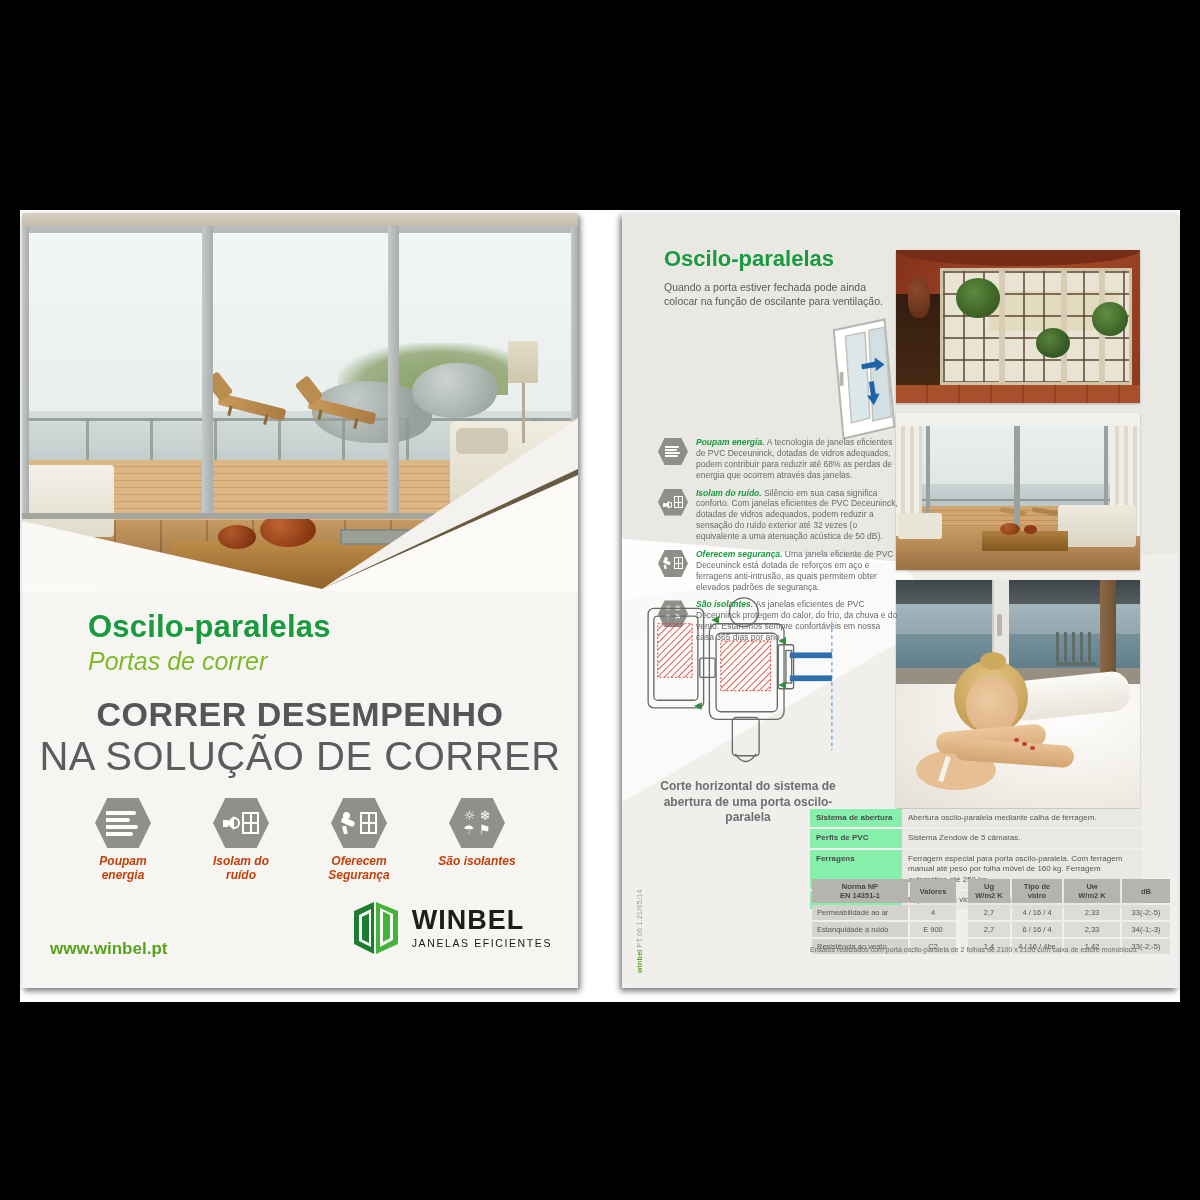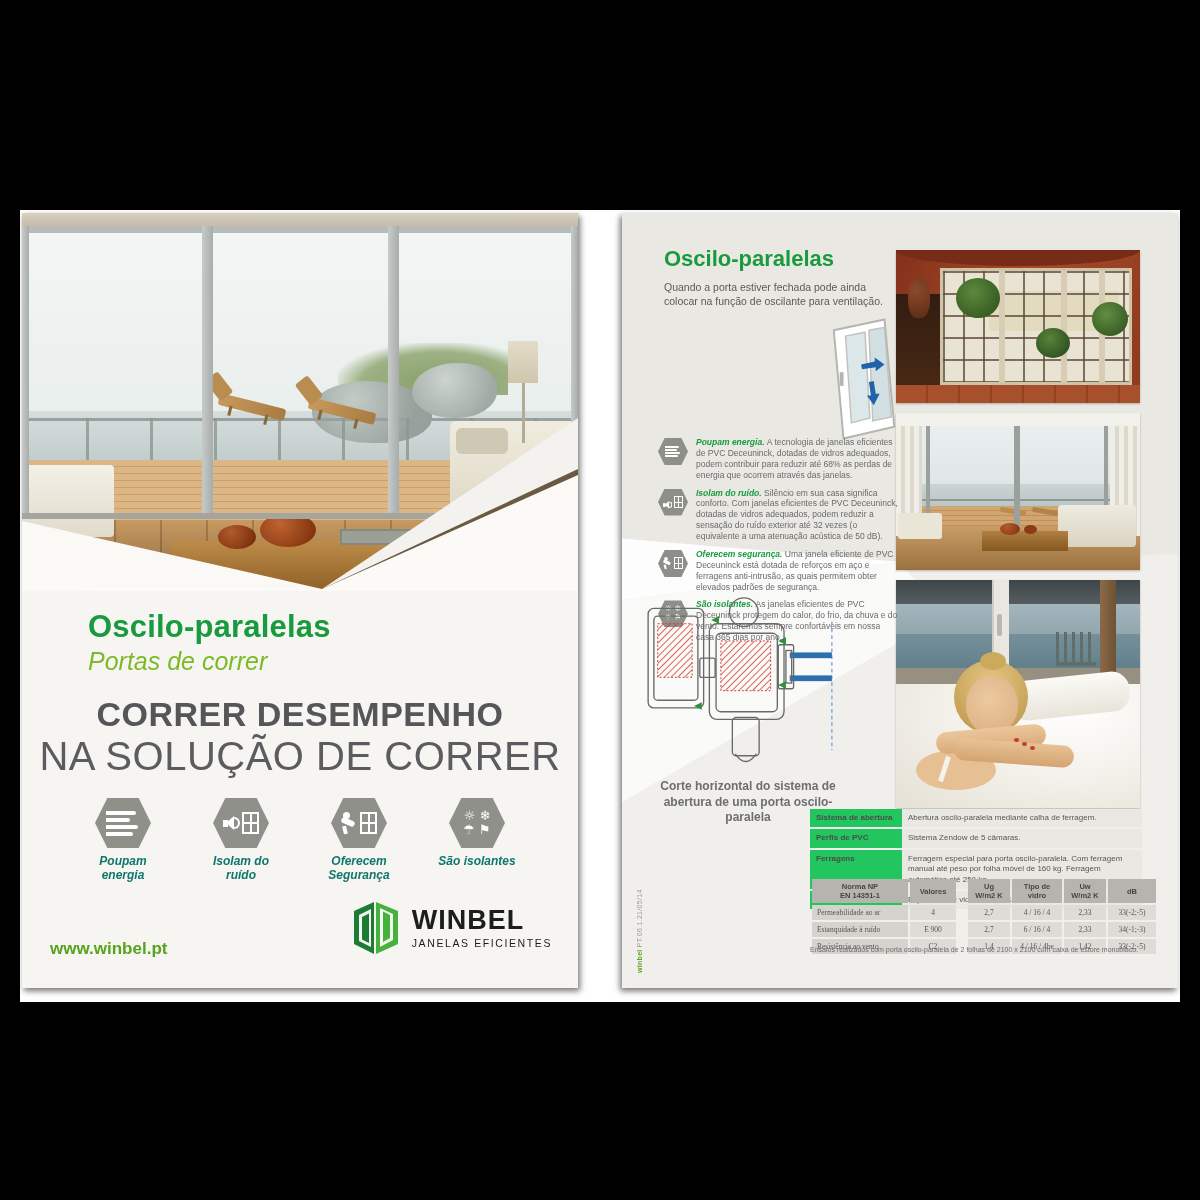--- a/index.html
+++ b/index.html
@@ -42,21 +42,21 @@
   .fold-svg{position:absolute;left:0;top:0;}
   .lp-titles{position:absolute;left:66px;top:396px;}
   .lp-title{font-size:31px;font-weight:bold;color:#189a3e;letter-spacing:.2px;}
   .lp-subtitle{font-size:25px;font-style:italic;color:#7db929;margin-top:2px;}
   .lp-headline{position:absolute;left:0;top:482px;width:100%;text-align:center;color:#56565a;}
   .lp-h1{font-size:34px;font-weight:800;letter-spacing:.5px;}
   .lp-h2{font-size:40px;font-weight:400;margin-top:0;letter-spacing:.5px;color:#5c5c60;}
   .features-row{position:absolute;left:0;top:585px;width:100%;display:flex;justify-content:center;gap:34px;}
   .feature{width:84px;text-align:center;}
   .hex{width:56px;height:50px;margin:0 auto;background:#90908b;clip-path:polygon(22% 0,78% 0,100% 50%,78% 100%,22% 100%,0 50%);position:relative;display:flex;align-items:center;justify-content:center;gap:3px;}
-  .feature-label{margin-top:7px;font-size:12px;font-weight:bold;font-style:italic;color:#0f766e;line-height:1.15;}
+  .feature-label{margin-top:7px;font-size:12px;font-weight:bold;font-style:italic;color:#c2410c;line-height:1.15;}
   .bars{display:flex;flex-direction:column;gap:3px;width:34px;}
   .bars i{display:block;height:4px;background:#fff;border-radius:0 2px 2px 0;}
   .win{width:17px;height:22px;border:2px solid #fff;background:
       linear-gradient(#fff,#fff) 50% 0/2px 100% no-repeat,
       linear-gradient(#fff,#fff) 0 50%/100% 2px no-repeat;}
   .spk{position:relative;width:16px;height:22px;}
   .spk .sq{position:absolute;left:0;top:8px;width:5px;height:7px;background:#fff;}
   .spk .tri{position:absolute;left:3px;top:4px;width:0;height:0;border-top:7px solid transparent;border-bottom:7px solid transparent;border-right:8px solid #fff;}
   .spk .w1{position:absolute;left:11px;top:5px;width:6px;height:12px;border:2px solid #fff;border-left:none;border-radius:0 8px 8px 0;}
   .thief{position:relative;width:16px;height:24px;}
@@ -147,25 +147,25 @@
   .small-hex .spk{width:9px;height:12px;transform:scale(.55);transform-origin:left center;}
   .small-hex .thief{transform:scale(.55);transform-origin:left center;width:9px;}
   .bullet-text{margin-left:38px;font-size:8.5px;line-height:1.28;color:#6a6a6c;}
   .bullet-title{font-weight:bold;font-style:italic;color:#189a3e;}
   
   .tech{position:absolute;left:22px;top:382px;}
   .tech-caption{position:absolute;left:20px;top:566px;width:212px;text-align:center;font-size:12px;font-weight:bold;color:#6e6e70;line-height:1.3;}
   
   .spec-table{position:absolute;left:188px;top:594px;width:332px;border-collapse:separate;border-spacing:0 2px;font-size:8px;color:#555;}
   .spec-table td{padding:4px 6px;vertical-align:top;line-height:1.3;}
-  .spec-table .lbl{width:92px;background:#22c55e;font-weight:bold;color:#4c4c4c;}
+  .spec-table .lbl{width:92px;background:#86efac;font-weight:bold;color:#4c4c4c;}
   .spec-table .val{background:#e9e8e3;}
   .perf-table{position:absolute;left:188px;top:664px;width:332px;border-collapse:separate;border-spacing:2px 2px;font-size:7.5px;color:#555;table-layout:fixed;}
   .perf-table th{background:#b5b4af;font-weight:bold;color:#464646;padding:3px 2px;line-height:1.2;white-space:pre-line;}
-  .perf-table td{background:#dddcd7;text-align:center;padding:3px 2px;font-family:Liberation Serif, serif;}
+  .perf-table td{background:#dddcd7;text-align:center;padding:3px 2px;}
   .perf-table td.rowlbl{text-align:left;padding-left:5px;background:#d4d3ce;}
   .perf-table .spacer{background:transparent !important;padding:0;}
   .footnote{position:absolute;left:188px;top:733px;width:340px;font-size:7px;color:#6c6c6e;}
   .dec-logo{position:absolute;left:48px;top:678px;width:104px;height:58px;background:#174f94;display:flex;align-items:center;justify-content:center;}
   .dec-logo span{color:#fff;font-size:15.5px;font-weight:bold;letter-spacing:.2px;}
   .vert-code{position:absolute;left:14px;top:650px;height:110px;writing-mode:vertical-rl;transform:rotate(180deg);font-size:7px;color:#9b9b97;letter-spacing:.3px;}
   .vert-code b{color:#58a31c;}
 </style>
 </head>
 <body>
@@ -459,21 +459,21 @@
       <thead>
           <tr>
             <th style="width: 96px;">Norma NP
 EN 14351-1</th>
             <th style="width: 46px;">Valores</th>
             <th class="spacer" style="width: 8px;"></th>
             <th style="width: 42px;">Ug
 W/m2 K</th>
             <th style="width: 50px;">Tipo de
 vidro</th>
-            <th style="width: 42px;">Uw
+            <th style="width: 56px;">Uw
 W/m2 K</th>
             <th style="width: 48px;">dB</th>
           </tr>
         </thead>
       <tbody>
           <tr>
             <td class="rowlbl">Permeabilidade ao ar</td>
             <td>4</td>
             <td class="spacer"></td>
             <td>2,7</td>

